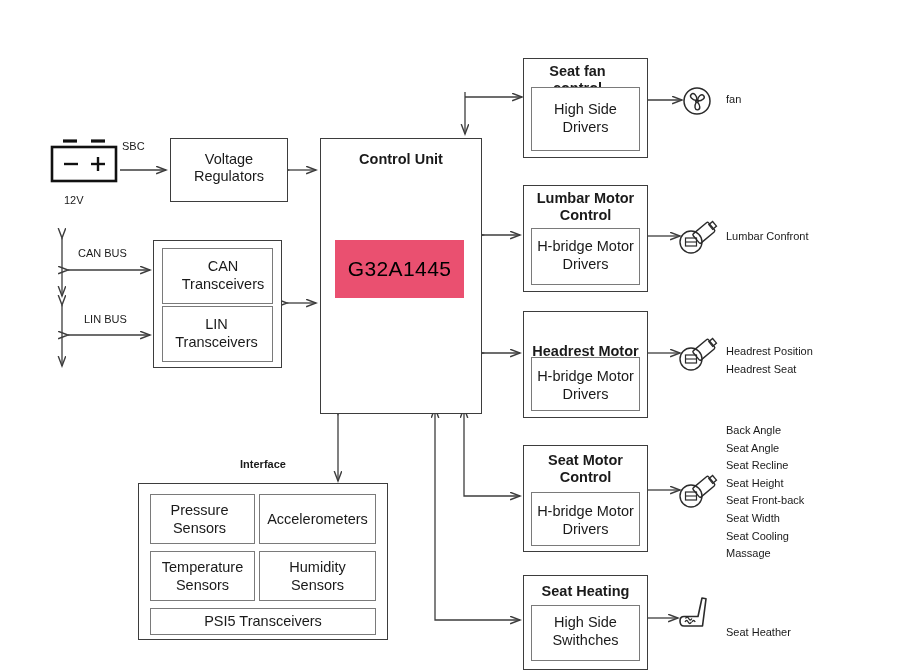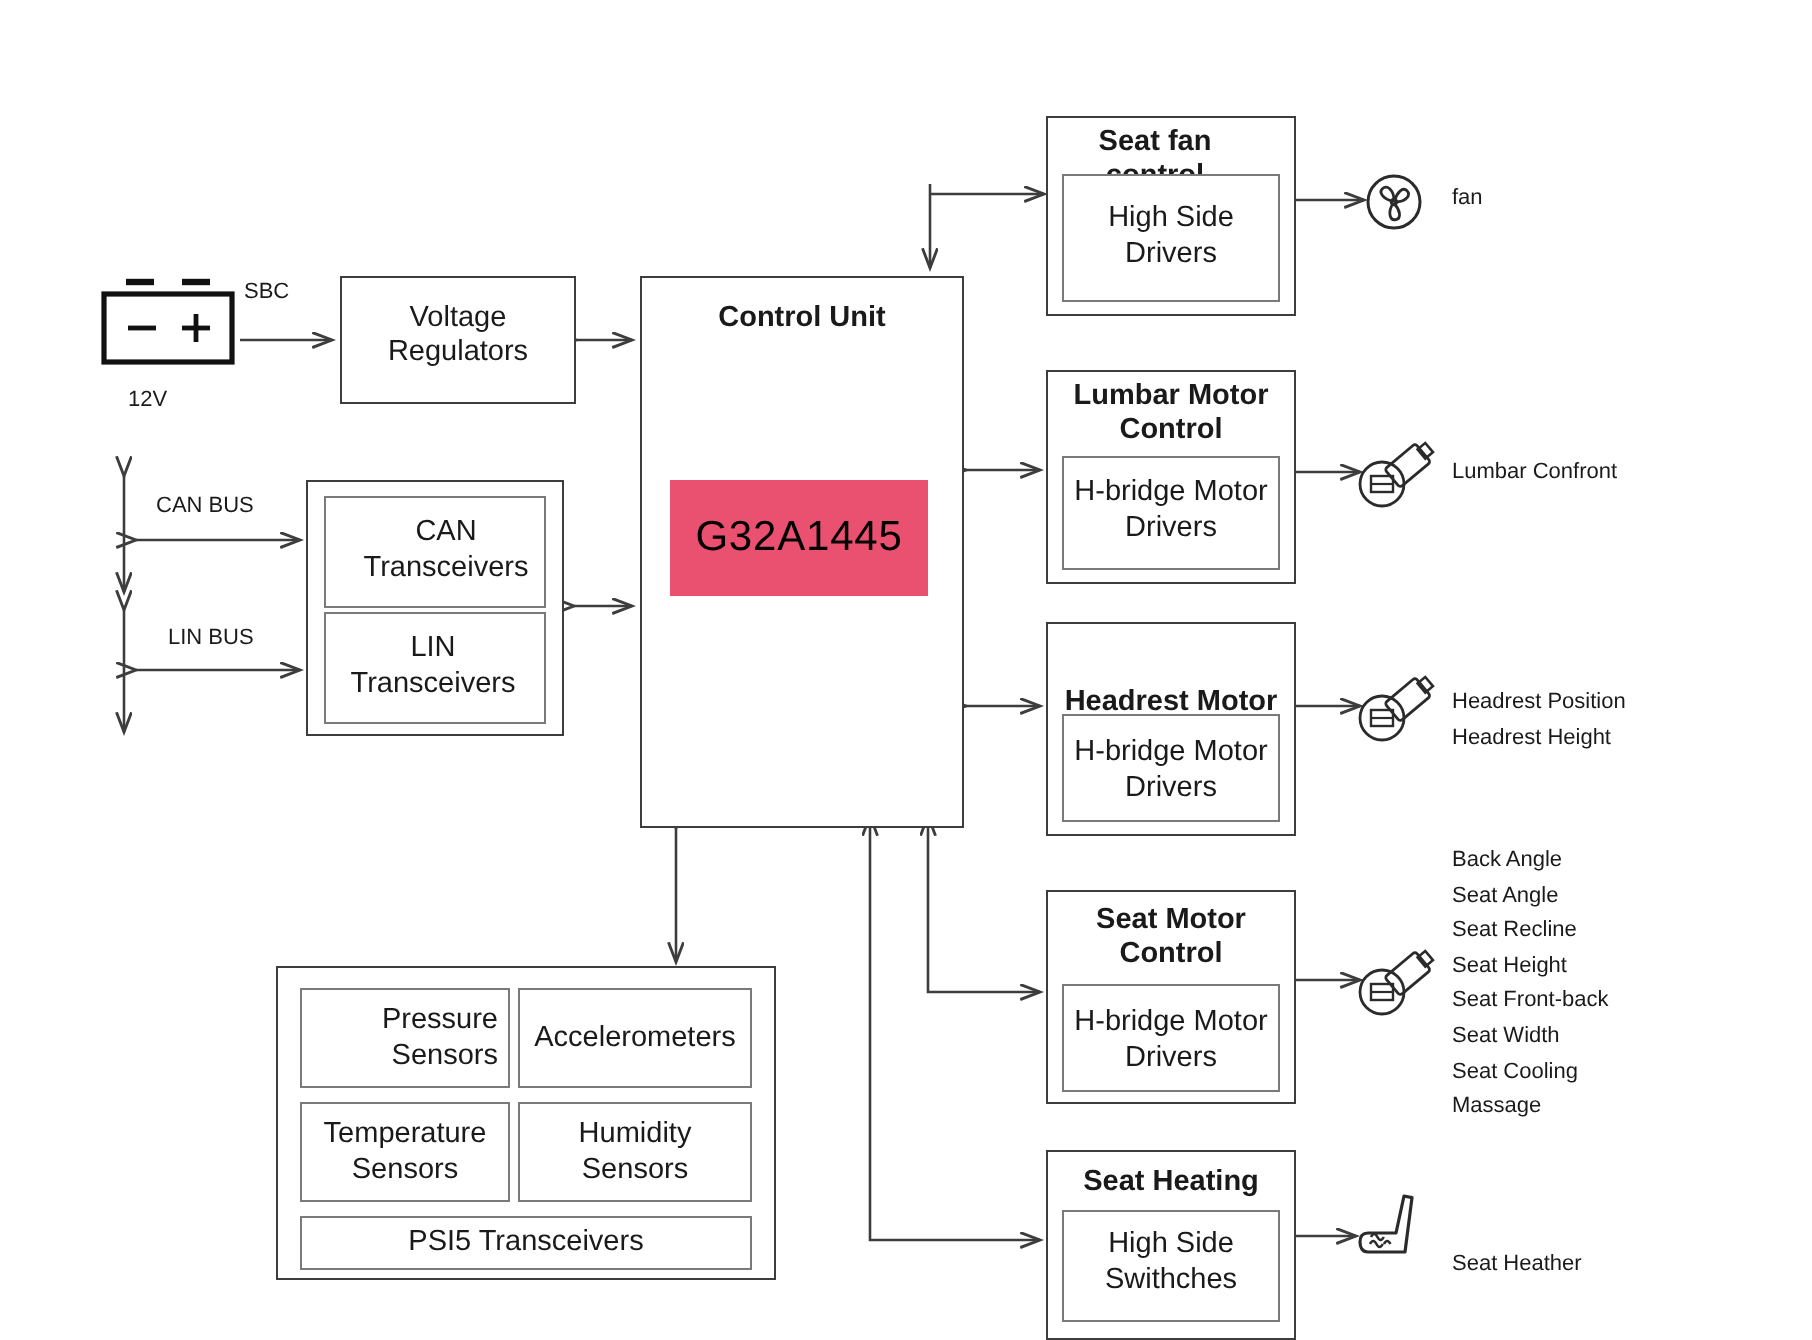--- a/index.html
+++ b/index.html
@@ -161,24 +161,25 @@
   <div class="box inner" style="left:162px; top:306px; width:111px; height:56px;"></div>
   <div class="innerlabel" style="left:162px; top:316px; width:109px;">LIN
 Transceivers</div>
 
   <div class="box" style="left:320px; top:138px; width:162px; height:276px;"></div>
   <div class="boxlabel" style="left:320px; top:151px; width:162px;">Control Unit</div>
   <div class="chip" style="left:335px; top:240px; width:129px; height:58px; background:#ea5070;">
     <span>G32A1445</span>
   </div>
 
+  <div class="freetext" style="left:138px; top:456px; width:250px; text-align:center; font-weight:700;">Interface</div>
   <div class="box" style="left:138px; top:483px; width:250px; height:157px;"></div>
 
   <div class="box inner" style="left:150px; top:494px; width:105px; height:50px;"></div>
-  <div class="innerlabel" style="left:150px; top:502px; width:99px;text-align:right;">Pressure
+  <div class="innerlabel" style="left:150px; top:502px; width:99px;">Pressure
 Sensors</div>
 
   <div class="box inner" style="left:259px; top:494px; width:117px; height:50px;"></div>
   <div class="innerlabel" style="left:259px; top:511px; width:117px;">Accelerometers</div>
 
   <div class="box inner" style="left:150px; top:551px; width:105px; height:50px;"></div>
   <div class="innerlabel" style="left:148px; top:559px; width:109px;">Temperature
 Sensors</div>
 
   <div class="box inner" style="left:259px; top:551px; width:117px; height:50px;"></div>
@@ -234,21 +235,21 @@
       <circle cx="13" cy="28" r="11" fill="none" stroke="#2b2b2b" stroke-width="1.4"></circle>
       <rect x="7.5" y="24" width="11" height="8" fill="none" stroke="#2b2b2b" stroke-width="1.2"></rect>
       <line x1="7.5" y1="28" x2="18.5" y2="28" stroke="#2b2b2b" stroke-width="1.1"></line>
       <g transform="rotate(-40 22 22)">
         <rect x="17" y="16" width="20" height="12" rx="1.5" fill="none" stroke="#2b2b2b" stroke-width="1.4"></rect>
         <rect x="36" y="19" width="5" height="6" fill="none" stroke="#2b2b2b" stroke-width="1.3"></rect>
       </g>
     </svg>
   </div>
   <div class="freetext" style="left:726px; top:343px;">Headrest Position
-Headrest Height</div>
+Headrest Seat</div>
 
   <div class="box" style="left:523px; top:445px; width:125px; height:107px;"></div>
   <div class="boxlabel" style="left:523px; top:452px; width:125px;">Seat Motor
 Control</div>
   <div class="box inner" style="left:531px; top:492px; width:109px; height:54px;"></div>
   <div class="innerlabel" style="left:528px; top:503px; width:115px;">H-bridge Motor
 Drivers</div>
   <div class="iconwrap" style="left:678px; top:468px;">
     <svg width="44" height="42" viewBox="0 0 44 42" xmlns="http://www.w3.org/2000/svg">
       <circle cx="13" cy="28" r="11" fill="none" stroke="#2b2b2b" stroke-width="1.4"></circle>

